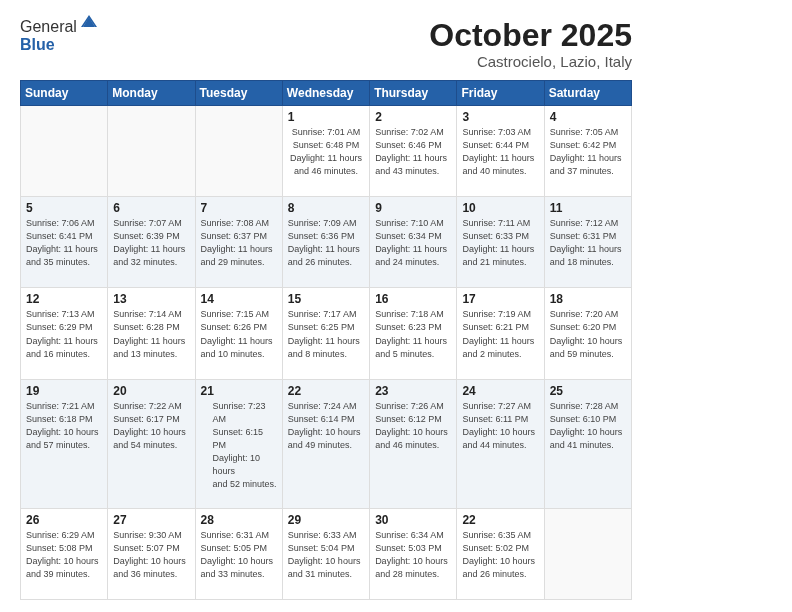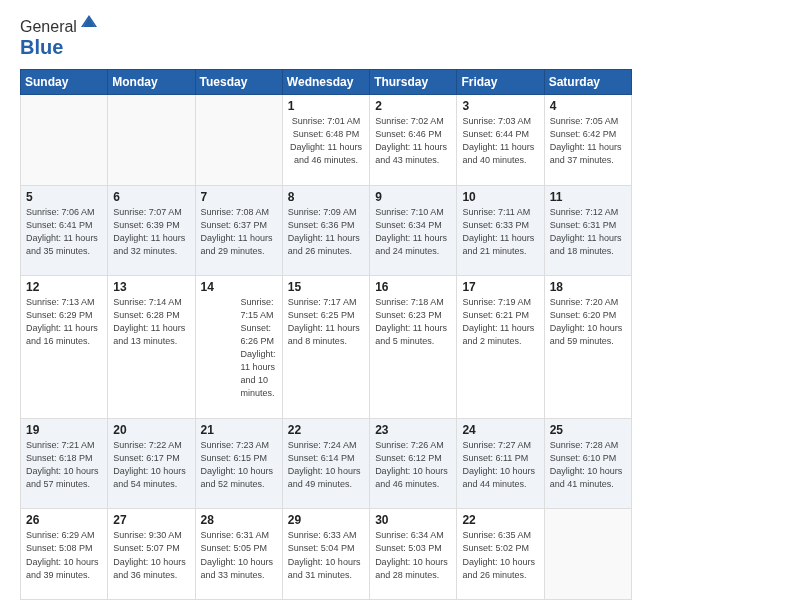--- a/index.html
+++ b/index.html
@@ -94,22 +94,26 @@
     <div class="logo">
       <div>
         <div style="display:flex;align-items:center;">
           <span class="logo-general">General</span>
           <svg width="20" height="20" viewBox="0 0 20 20" style="margin-left:2px;margin-top:-8px;">
             <polygon points="4,14 10,4 16,14" fill="#2561a8"></polygon>
             <polygon points="8,14 14,14 14,20 8,20" fill="#2561a8" style="display:none"></polygon>
             <path d="M10 2 L18 14 L16 14 L10 5 L4 14 L2 14 Z" fill="#2561a8"></path>
           </svg>
         </div>
-        <span class="logo-blue" style="color:#2561a8;font-size:20px;font-weight:bold;">Blue</span>
+        <span class="logo-blue" style="color:#2561a8;font-size:16px;font-weight:bold;">Blue</span>
       </div>
+    </div>
+    <div class="title-block">
+      <div class="month-title">October 2025</div>
+      <div class="location">Castrocielo, Lazio, Italy</div>
     </div>
   </div>
 
   <table class="calendar">
     <thead>
       <tr>
 
       <th>Sunday</th>
           <th>Monday</th>
           <th>Tuesday</th>
@@ -215,21 +219,21 @@
           </td>
           <td>
             <div class="day-number">13</div>
             <div class="day-info" style="white-space: pre-line;">Sunrise: 7:14 AM
 Sunset: 6:28 PM
 Daylight: 11 hours
 and 13 minutes.</div>
           </td>
           <td>
             <div class="day-number">14</div>
-            <div class="day-info" style="white-space: pre-line; margin-left: 40px;">Sunrise: 7:15 AM
+            <div class="day-info" style="white-space: pre-line;">Sunrise: 7:15 AM
 Sunset: 6:26 PM
 Daylight: 11 hours
 and 10 minutes.</div>
           </td>
           <td>
             <div class="day-number">15</div>
             <div class="day-info" style="white-space: pre-line;">Sunrise: 7:17 AM
 Sunset: 6:25 PM
 Daylight: 11 hours
 and 8 minutes.</div>
@@ -266,21 +270,21 @@
           </td>
           <td>
             <div class="day-number">20</div>
             <div class="day-info" style="white-space: pre-line;">Sunrise: 7:22 AM
 Sunset: 6:17 PM
 Daylight: 10 hours
 and 54 minutes.</div>
           </td>
           <td>
             <div class="day-number">21</div>
-            <div class="day-info" style="white-space: pre-line;">Sunrise: 7:23 AM
+            <div class="day-info" style="white-space: pre-line; margin-left: 12px;">Sunrise: 7:23 AM
 Sunset: 6:15 PM
 Daylight: 10 hours
 and 52 minutes.</div>
           </td>
           <td>
             <div class="day-number">22</div>
             <div class="day-info" style="white-space: pre-line;">Sunrise: 7:24 AM
 Sunset: 6:14 PM
 Daylight: 10 hours
 and 49 minutes.</div>

